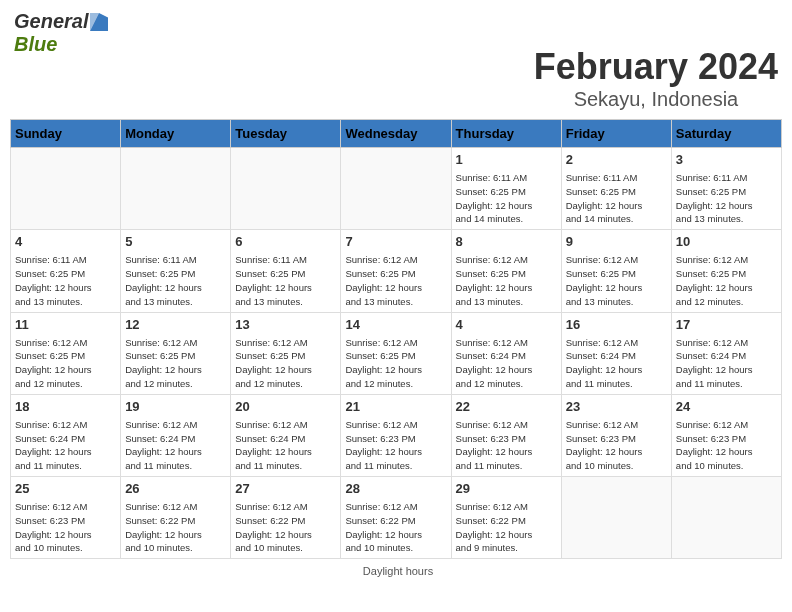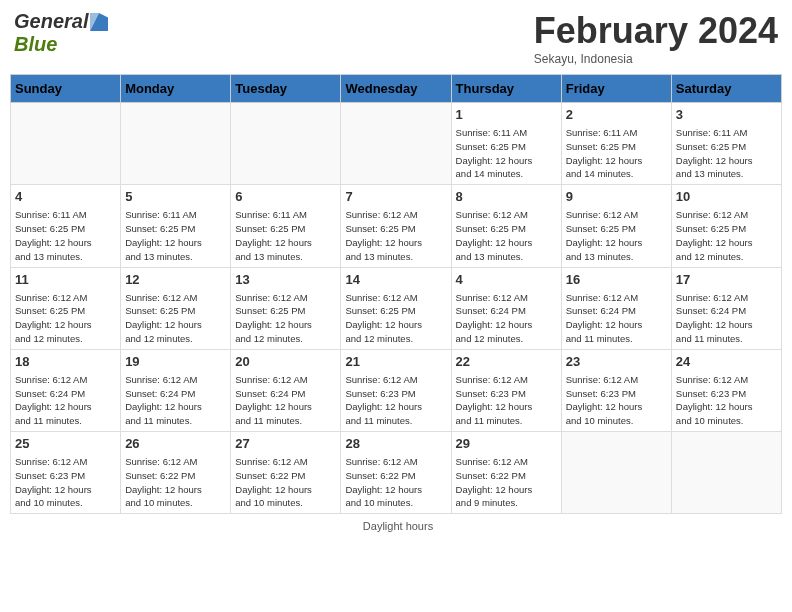--- a/index.html
+++ b/index.html
@@ -36,29 +36,30 @@
       font-size: 20px;
       font-weight: bold;
       color: #4d7c0f;
     }
     .logo-icon {
       width: 18px;
       height: 18px;
       margin-left: 2px;
     }
     .title-area {
-      text-align: left;
+      text-align: center;
+      margin-top: 36px;
     }
     .month-title {
       font-size: 36px;
       font-weight: bold;
       color: #333;
     }
     .subtitle {
-      font-size: 12px;
+      font-size: 20px;
       color: #555;
     }
     .calendar {
       width: 100%;
       border-collapse: collapse;
       font-size: 10.5px;
     }
     .calendar th {
       background: #3a7abf;
       color: #000000;

